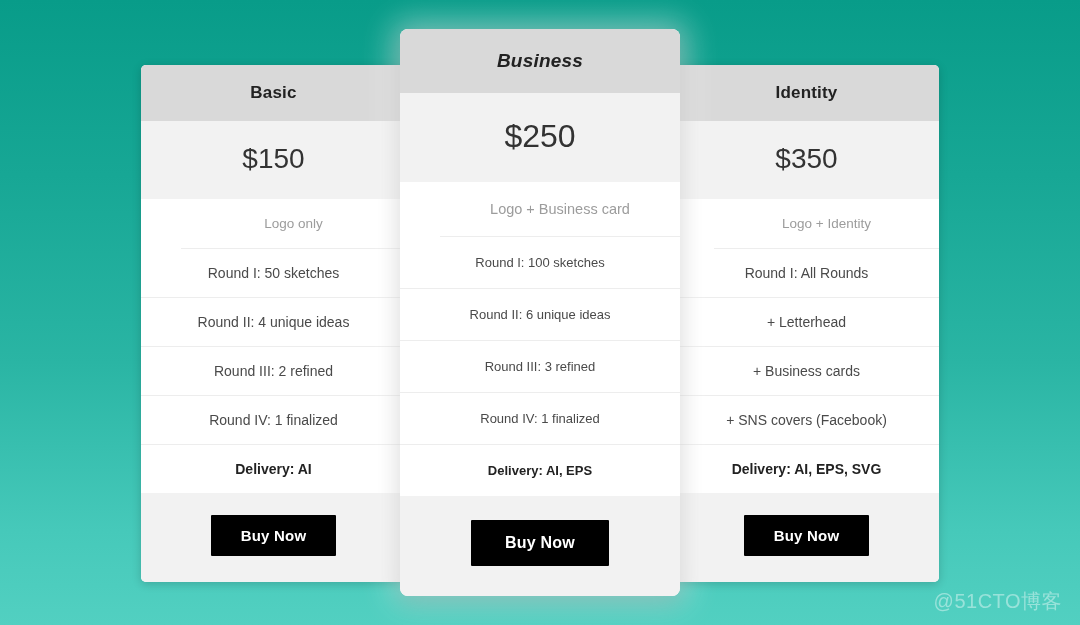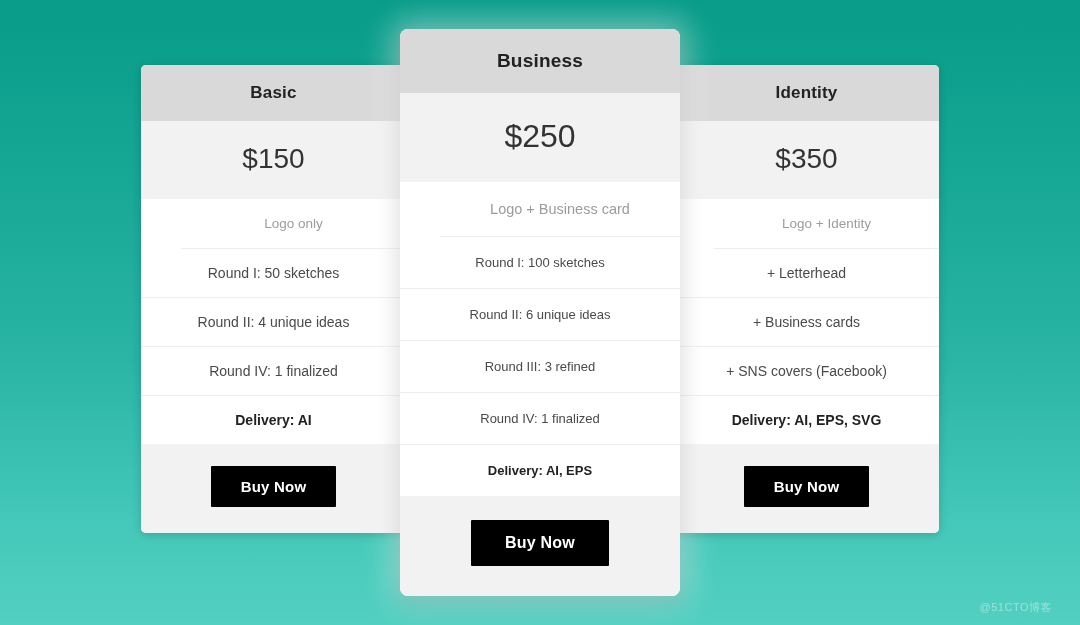--- a/index.html
+++ b/index.html
@@ -67,20 +67,21 @@
     background: #d9d9d9;
     color: #222;
     font-weight: bold;
     font-size: 17px;
     padding: 18px 22px;
     letter-spacing: .2px;
   }
   .card.featured .card-head {
     font-size: 19px;
     padding: 21px 10px;
+    font-style: italic;
   }
 
   
   .card-price {
     background: #f2f2f2;
     font-size: 28px;
     color: #333;
     padding: 22px 6px 24px;
     font-weight: 400;
   }
@@ -144,41 +145,42 @@
     letter-spacing: .2px;
   }
   .card.featured .buy-btn {
     font-size: 16px;
     padding: 14px 34px;
   }
 
   
   .watermark {
     position: absolute;
-    right: 28px;
+    right: 18px;
     bottom: 10px;
-    font-size: 11px;
+    font-size: 20px;
     color: rgba(255,255,255,0.42);
     letter-spacing: .5px;
     user-select: none;
   }
 </style>
 </head>
 <body>
 
 <div id="stage">
   <div class="pricing-table">
 
     <div class="card side left">
       <div class="card-head">Basic</div>
       <div class="card-price">$150</div>
       <div class="card-sub">Logo only</div>
       <ul class="features">
         <li>Round I: 50 sketches</li>
         <li>Round II: 4 unique ideas</li>
+        <li>Round III: 2 refined</li>
         <li>Round IV: 1 finalized</li>
         <li class="strong">Delivery: AI</li>
       </ul>
       <div class="card-foot">
         <button class="buy-btn">Buy Now</button>
       </div>
     </div>
 
     <div class="card featured">
       <div class="card-head">Business</div>
@@ -194,20 +196,21 @@
       <div class="card-foot">
         <button class="buy-btn">Buy Now</button>
       </div>
     </div>
 
     <div class="card side right">
       <div class="card-head">Identity</div>
       <div class="card-price">$350</div>
       <div class="card-sub">Logo + Identity</div>
       <ul class="features">
+        <li>Round I: All Rounds</li>
         <li>+ Letterhead</li>
         <li>+ Business cards</li>
         <li>+ SNS covers (Facebook)</li>
         <li class="strong">Delivery: AI, EPS, SVG</li>
       </ul>
       <div class="card-foot">
         <button class="buy-btn">Buy Now</button>
       </div>
     </div>
 

